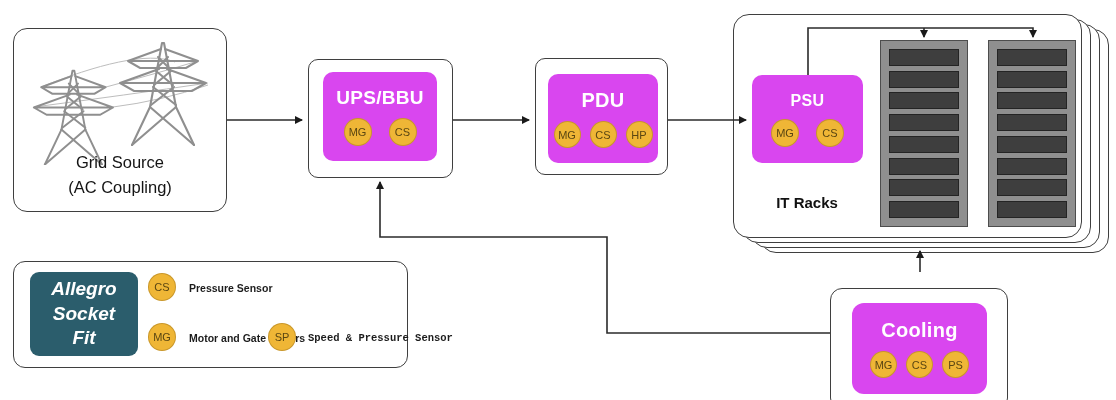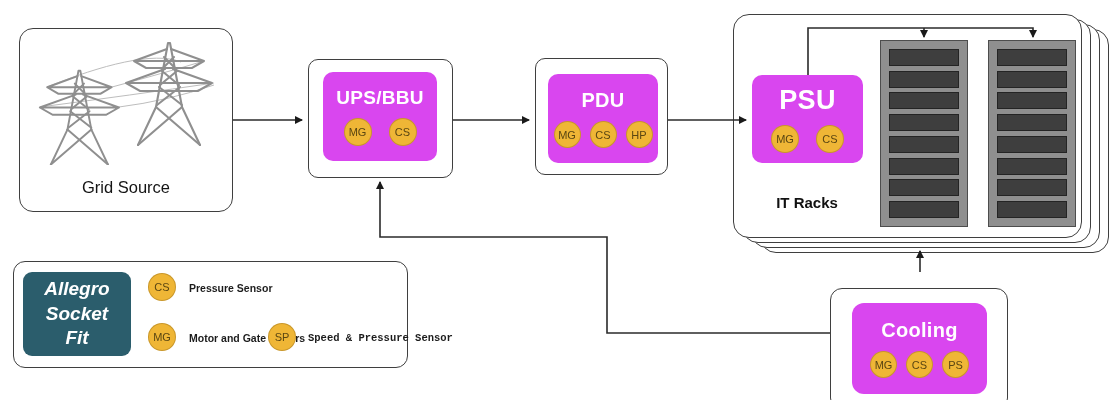--- a/index.html
+++ b/index.html
@@ -42,21 +42,21 @@
     position:absolute; left:752px; top:194px; width:110px; text-align:center;
     font-weight:bold; font-size:15px; color:#111;
   }
   
   .grid-label{
     position:absolute; left:0; bottom:10px; width:100%; text-align:center;
     font-size:16.5px; color:#141414; line-height:1.55;
   }
   
   .legend-title{
-    position:absolute; left:9px; top:10px; width:108px; height:84px; background:#2B5D6C;
+    position:absolute; left:16px; top:10px; width:108px; height:84px; background:#2B5D6C;
     border-radius:9px; display:flex; flex-direction:column; align-items:center; justify-content:center;
     color:#fff; font-weight:bold; font-style:italic; font-size:19px; line-height:1.3;
   }
   .legend-entry-label{
     position:absolute; font-size:10.5px; font-weight:bold; color:#1c1c1c; white-space:nowrap;
   }
   .overlay{position:absolute; left:0; top:0; pointer-events:none;}
 </style>
 </head>
 <body>
@@ -78,21 +78,21 @@
       <path d="M227,120 H302" marker-end="url(#ah)"></path>
       <path d="M453,120 H529" marker-end="url(#ah)"></path>
       <path d="M668,120 H746" marker-end="url(#ah)"></path>
       <path d="M808,75 V28 H1033 V37" marker-end="url(#ah)"></path>
       <path d="M924,28 V37" marker-end="url(#ah)"></path>
       <path d="M920,272 V251" marker-end="url(#ah)"></path>
       <path d="M830,333 H607 V237 H380 V182" marker-end="url(#ah)"></path>
     </g>
   </svg>
 
-  <div class="obox" style="left:13px; top:28px; width:214px; height:184px; border-radius:14px;margin-left:6px;">
+  <div class="obox" style="left:13px; top:28px; width:214px; height:184px; border-radius:14px;">
     <svg width="190" height="128" viewBox="0 0 190 128" style="position:absolute; left:12px; top:8px;">
       <defs>
         <g id="tower" stroke="#8f8f8f" stroke-width="2.1" fill="none" stroke-linecap="round">
           <path d="M44,4 L32,68 M46,4 L58,68 M44,4 L46,4"></path>
           <path d="M32,68 L14,106 M58,68 L76,106"></path>
           <path d="M32,68 L76,106 M58,68 L14,106"></path>
           <path d="M40,18 L52,30 M50,18 L38,30"></path>
           <path d="M38,32 L55,46 M53,32 L36,46"></path>
           <path d="M35,48 L58,66 M56,48 L33,66"></path>
           <path d="M10,22 L80,22 M43,10 L10,22 M47,10 L80,22 M10,22 L22,29 L68,29 L80,22"></path>
@@ -103,20 +103,21 @@
         <path d="M15,50 C 70,28 122,14 149,25"></path>
         <path d="M80,50 Q 132,36 172,24"></path>
         <path d="M8,70 Q 100,58 182,46"></path>
         <path d="M87,70 Q 135,64 182,48"></path>
       </g>
       <use href="#tower" transform="translate(6,30) scale(0.92)"></use>
       <use href="#tower" transform="translate(92,2)"></use>
     </svg>
     <div class="grid-label">
       <div>Grid Source</div>
+      <div>(AC Coupling)</div>
     </div>
   </div>
 
   <div class="obox" style="left:308px; top:59px; width:145px; height:119px; border-radius:10px;">
     <div class="tbox" style="left:14px; top:12px; width:114px; height:89px;">
       <div class="tlabel" style="font-size:19px;">UPS/BBU</div>
       <div class="chiprow" style="gap:17px;">
         <div class="chip">MG</div>
         <div class="chip">CS</div>
       </div>
@@ -128,21 +129,21 @@
       <div class="tlabel" style="font-size:20px;">PDU</div>
       <div class="chiprow" style="gap:9px;">
         <div class="chip sm">MG</div>
         <div class="chip sm">CS</div>
         <div class="chip sm">HP</div>
       </div>
     </div>
   </div>
 
   <div class="tbox" style="left:752px; top:75px; width:111px; height:88px;">
-    <div class="tlabel" style="font-size:27px;">PSU</div>
+    <div class="tlabel" style="font-size:16px;">PSU</div>
     <div class="chiprow" style="gap:17px;">
       <div class="chip">MG</div>
       <div class="chip">CS</div>
     </div>
   </div>
 
   <div class="itracks-label">IT Racks</div>
 
   <div class="rack" style="left:880px; top:40px;">
     <div class="slot"></div>

